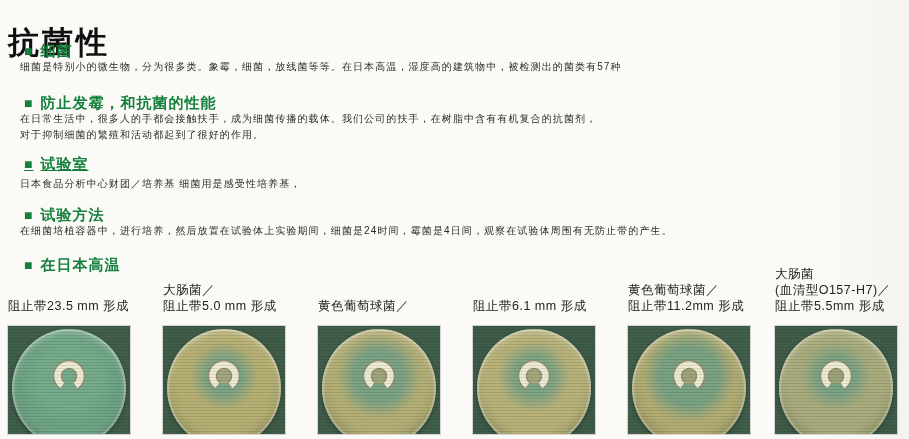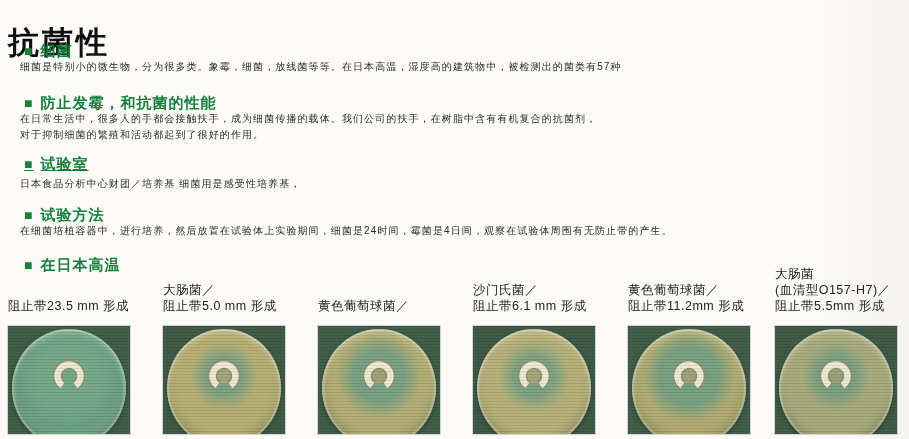--- a/index.html
+++ b/index.html
@@ -133,21 +133,20 @@
             <circle cx="19" cy="19" r="11.5" fill="none" stroke="#8f8f6d" stroke-width="9.5" stroke-dasharray="58 14.2"></circle>
             <circle cx="19" cy="19" r="11.5" fill="none" stroke="#ede9d2" stroke-width="6.5" stroke-dasharray="58 14.2"></circle>
           </g>
         </svg>
       </div>
     </div>
   </div>
 
   <div class="result-col">
     <div class="labels">
-      <div class="line">沙门氏菌／</div>
 
       <div class="line">阻止带6.1 mm 形成</div>
     </div>
     <div class="tile" style="background: rgb(60, 89, 69);">
       <div class="dish" style="background: radial-gradient(circle at 50% 40%, rgb(163, 165, 123) 0px, rgb(163, 165, 123) 7px, rgb(123, 162, 131) 9px, rgb(123, 162, 131) 19px, rgb(183, 176, 119) 36px, rgb(183, 176, 119) 74%, rgb(197, 189, 134) 100%);">
         <svg class="ring" viewBox="0 0 38 38">
           <g transform="rotate(125 19 19)">
             <circle cx="19" cy="19" r="11.5" fill="none" stroke="#8f8f6d" stroke-width="9.5" stroke-dasharray="58 14.2"></circle>
             <circle cx="19" cy="19" r="11.5" fill="none" stroke="#ede9d2" stroke-width="6.5" stroke-dasharray="58 14.2"></circle>
           </g>

